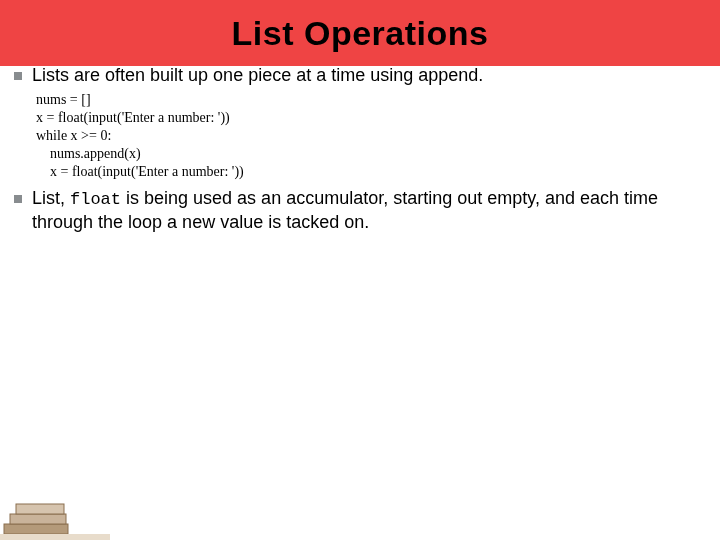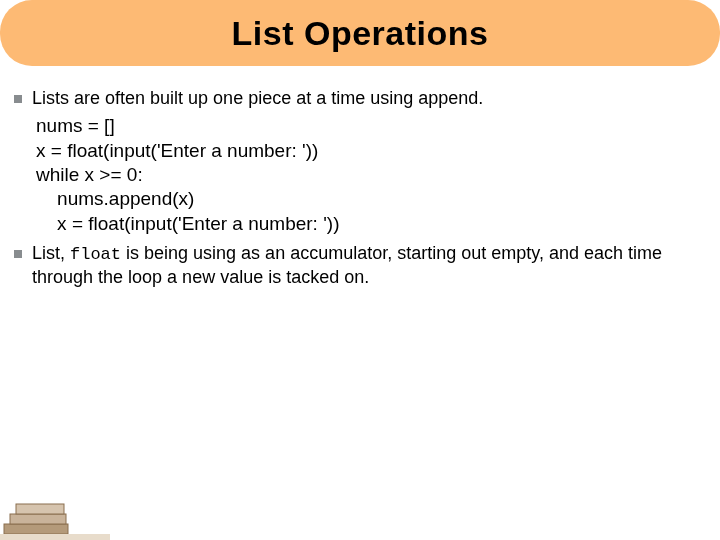--- a/index.html
+++ b/index.html
@@ -2,35 +2,34 @@
 <html><head>
 <meta charset="utf-8">
 <style>
   * { margin: 0; padding: 0; box-sizing: border-box; }
   html, body { width: 720px; height: 540px; background: #fff; font-family: Verdana, Geneva, sans-serif; overflow: hidden; }
   .slide { position: relative; width: 720px; height: 540px; }
   .title-bar {
     position: absolute;
     top: 0; left: 0; right: 0;
     height: 66px;
-    background: #fdba74;
+    background: #ef4444;
     display: flex;
     align-items: center;
     justify-content: center;
-    border-radius: 32px;
   }
   .title-bar h1 {
     color: #000;
     font-size: 34px;
     font-weight: 700;
     letter-spacing: 0.5px;
   }
   .content {
     position: absolute;
-    top: 87px;
+    top: 64px;
     left: 14px;
     right: 14px;
   }
   .bullet-item {
     display: flex;
     align-items: flex-start;
     gap: 10px;
     margin-bottom: 4px;
   }
   .bullet-marker {
@@ -38,22 +37,22 @@
     background: #888c8f;
     flex: 0 0 8px;
     margin-top: 8px;
   }
   .bullet-text {
     font-size: 18px;
     line-height: 1.3;
     color: #000;
   }
   .code-block {
-    font-family: Liberation Sans, sans-serif;
-    font-size: 19px;
+    font-family: Liberation Serif, serif;
+    font-size: 14px;
     line-height: 1.28;
     white-space: pre;
     margin: 2px 0 6px 22px;
     color: #000;
   }
   .mono { font-family: "Courier New", Courier, monospace; font-size: 17px; }
   .footer-deco {
     position: absolute;
     left: 0; bottom: 0;
     width: 110px; height: 54px;
@@ -78,21 +77,21 @@
 
     <div class="code-block">nums = []
 x = float(input('Enter a number: '))
 while x &gt;= 0:
     nums.append(x)
     x = float(input('Enter a number: '))</div>
 
     <div class="bullet-item">
       <div class="bullet-marker"></div>
       <div class="bullet-text">
-        <span>List, </span><span class="mono">float</span><span> is being using as an accumulator, starting out empty, and each time through the loop a new value is tacked on.</span>
+        <span>List, </span><span class="mono">float</span><span> is being used as an accumulator, starting out empty, and each time through the loop a new value is tacked on.</span>
       </div>
     </div>
 
   </div>
 
   <svg class="footer-deco" viewBox="0 0 110 54">
     <rect x="4" y="38" width="64" height="10" fill="#b49a7a" stroke="#8a6e4e" stroke-width="1"></rect>
     <rect x="10" y="28" width="56" height="10" fill="#c9b39a" stroke="#8a6e4e" stroke-width="1"></rect>
     <rect x="16" y="18" width="48" height="10" fill="#d6c4ae" stroke="#8a6e4e" stroke-width="1"></rect>
     <rect x="0" y="48" width="110" height="6" fill="#e8dccb"></rect>

